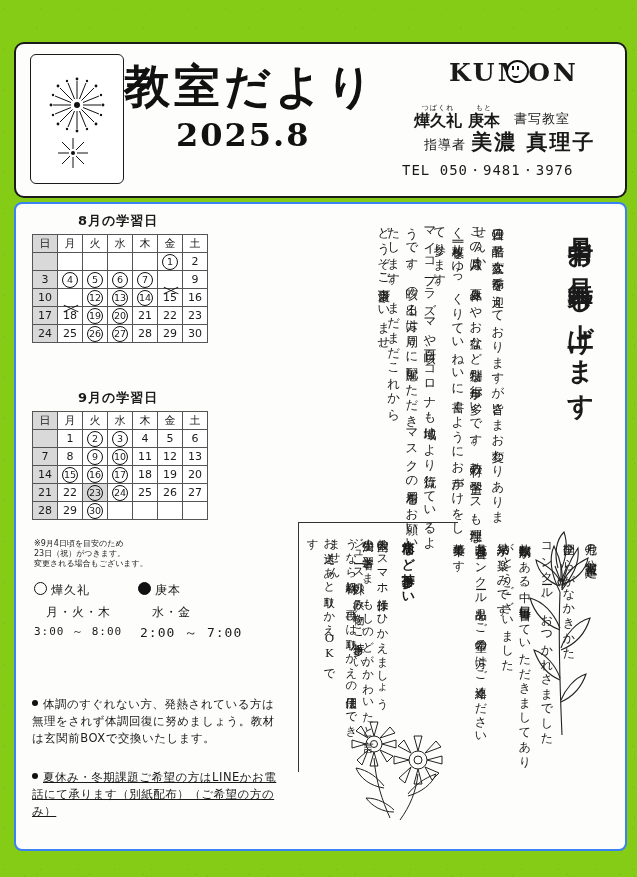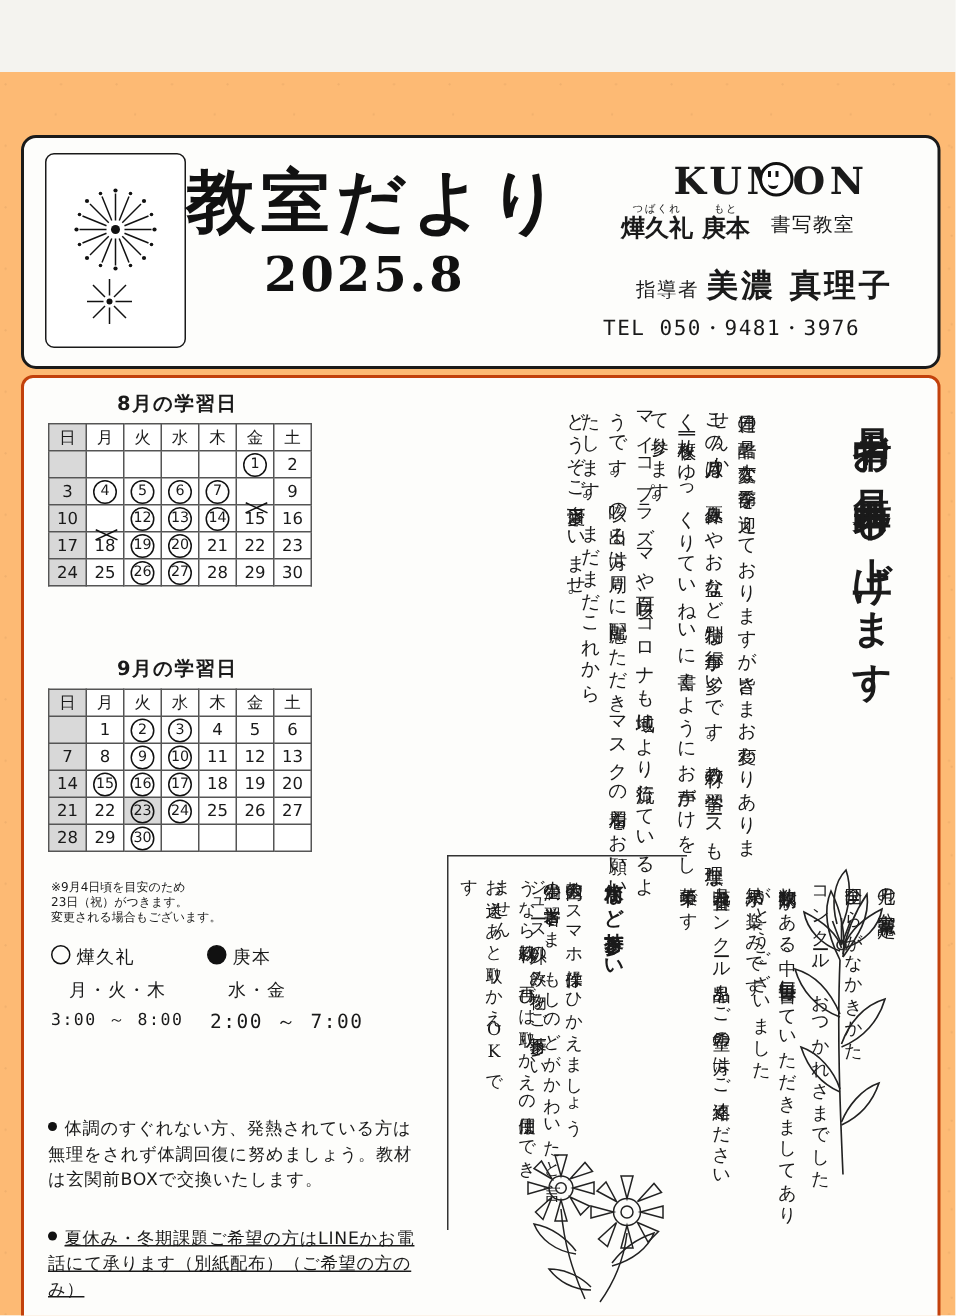--- a/index.html
+++ b/index.html
@@ -6,22 +6,21 @@
   body{
     width:637px;height:877px;
     background:#f4f3ef;
     font-family:"DejaVu Sans", sans-serif;
     color:#1a1a1a;
     position:relative;
     overflow:hidden;
   }
   .page{
     position:absolute;inset:0;
-    background:#fdba74;
-    margin-top:48px;
+    background:#84cc16;
   }
   
   .header-box{
     position:absolute;
     left:14px;top:42px;width:609px;height:152px;
     border:2px solid #1a1a1a;
     border-radius:10px;
     background:#fdfdfb;
   }
   .fw-box{
@@ -59,21 +58,21 @@
     content:"";position:absolute;width:2px;height:4px;background:#111;
     top:4px;
   }
   .kumon-face:before{left:4px;}
   .kumon-face:after{left:9px;}
   .kumon-mouth{
     position:absolute;left:4px;top:10px;width:7px;height:4px;
     border-bottom:2px solid #111;border-radius:0 0 6px 6px;
   }
   .cls-line{
-    position:absolute;left:398px;top:43px;width:205px;
+    position:absolute;left:398px;top:60px;width:205px;
     display:flex;align-items:flex-end;justify-content:flex-start;
     font-family:"DejaVu Serif", serif;
   }
   .ruby-unit{display:inline-block;text-align:center;margin-right:6px;}
   .ruby-top{font-size:7px;letter-spacing:1px;display:block;line-height:8px;}
   .ruby-base{font-size:16px;font-weight:bold;display:block;line-height:17px;}
   .syosha{font-size:13px;margin-left:8px;padding-bottom:1px;letter-spacing:1px;}
   .teacher{
     position:absolute;left:408px;top:84px;
     font-size:13px;letter-spacing:1px;
@@ -85,21 +84,21 @@
   }
   .tel{
     position:absolute;left:386px;top:118px;
     font-family:"DejaVu Sans Mono", monospace;
     font-size:14px;letter-spacing:1px;
   }
 
   
   .body-box{
     position:absolute;left:14px;top:202px;width:609px;height:645px;
-    border:2px solid #c2410c;border-radius:8px;background:#fdfdfb;
+    border:2px solid #3b82f6;border-radius:8px;background:#fdfdfb;
   }
 
   
   .cal-title{
     font-size:13px;font-weight:bold;letter-spacing:1px;
     position:absolute;
   }
   .cal{
     position:absolute;border-collapse:collapse;
   }

